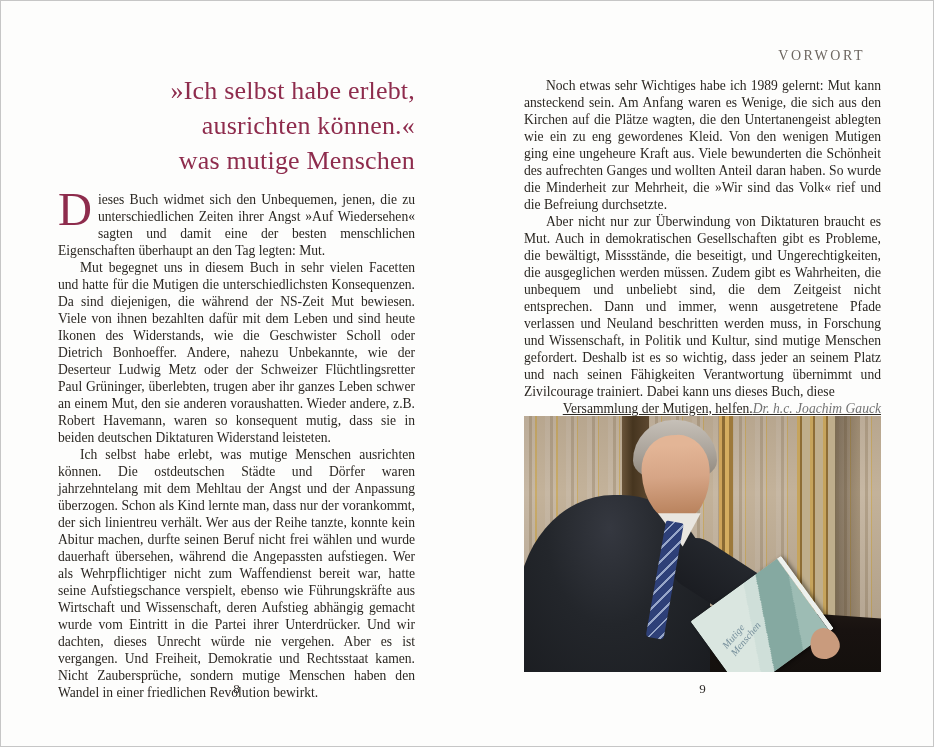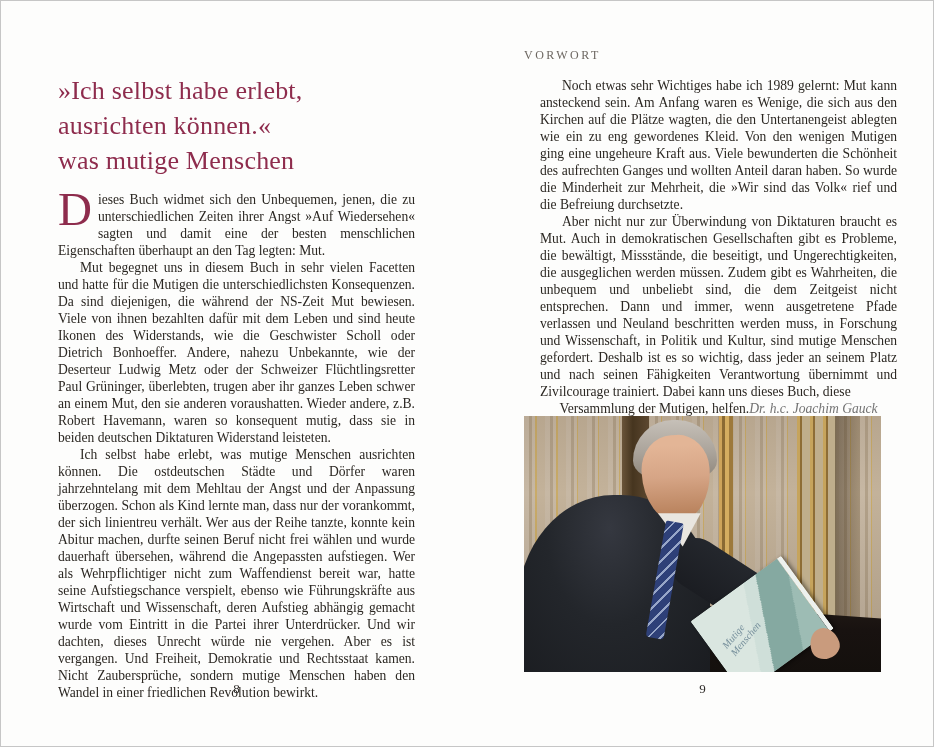--- a/index.html
+++ b/index.html
@@ -14,55 +14,56 @@
     overflow: hidden;
   }
   .page { position: absolute; top: 0; bottom: 0; }
   .page-left  { left: 0;   width: 467px; }
   .page-right { left: 467px; width: 467px; }
 
   
   .headline {
     position: absolute; left: 57px; top: 72px; width: 357px;
     margin: 0; font-weight: normal;
-    font-size: 26px; line-height: 35px; text-align: left;
+    font-size: 26px; line-height: 35px; text-align: right;
     color: #8e2c4d; letter-spacing: .2px;
   }
   .headline span { display: block; }
   .body-col {
     position: absolute; width: 357px;
     font-size: 13.6px; line-height: 17px;
     text-align: justify; hyphens: auto;
   }
   .left-col  { left: 57px; top: 190px; }
-  .right-col { left: 72px; top: 76px; }
+  .right-col { left: 56px; top: 76px; }
   .para { margin: 0; }
   .para.indent { text-indent: 22px; }
   .dropcap {
     float: left;
     font-size: 47px; line-height: 35px;
     padding: 1px 6px 0 0;
     color: #8e2c4d;
   }
   .pagenum {
     position: absolute; top: 680px; width: 357px;
     text-align: center; font-size: 13px; color: #2f2c29;
   }
   .pagenum.left-num  { left: 57px; }
   .pagenum.right-num { left: 56px; }
 
   
   .running-head {
-    position: absolute; left: 56px; top: 47px; width: 357px;
-    text-align: left; font-size: 12px; letter-spacing: 2.5px;
+    position: absolute; left: 40px; top: 47px; width: 357px;
+    text-align: right; font-size: 14px; letter-spacing: 2.5px;
     color: #6c6660;
   }
   .sig-row {
-    display: flex; justify-content: center; align-items: baseline;
+    display: flex; justify-content: flex-end; align-items: baseline;
     white-space: nowrap;
+    text-decoration: underline;
   }
   .signature { font-style: italic; color: #737373; font-size: 13.6px; }
 
   
   .photo {
     position: absolute; left: 56px; top: 415px;
     width: 357px; height: 256px;
     margin: 0; overflow: hidden;
     background: #c3b29a;
   }

